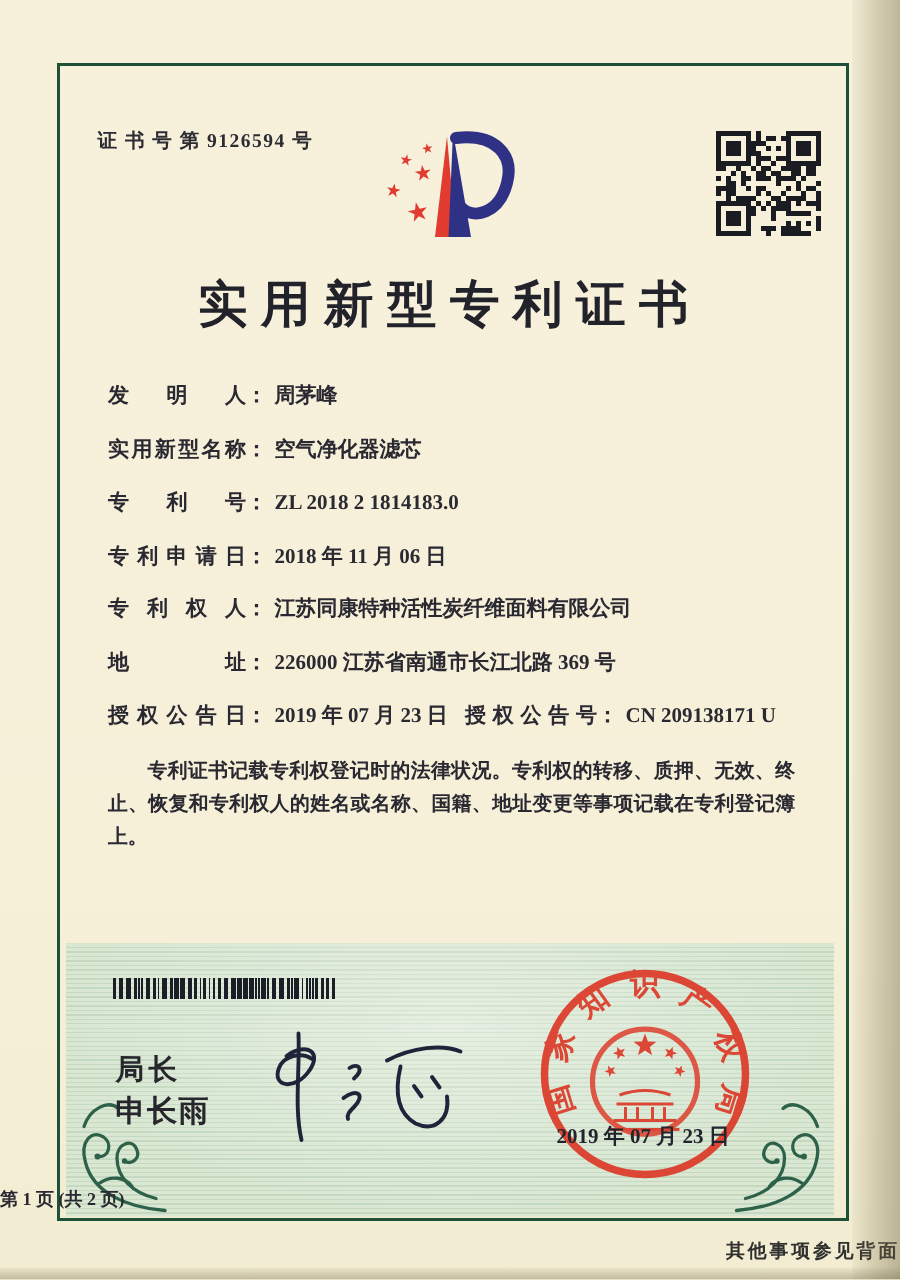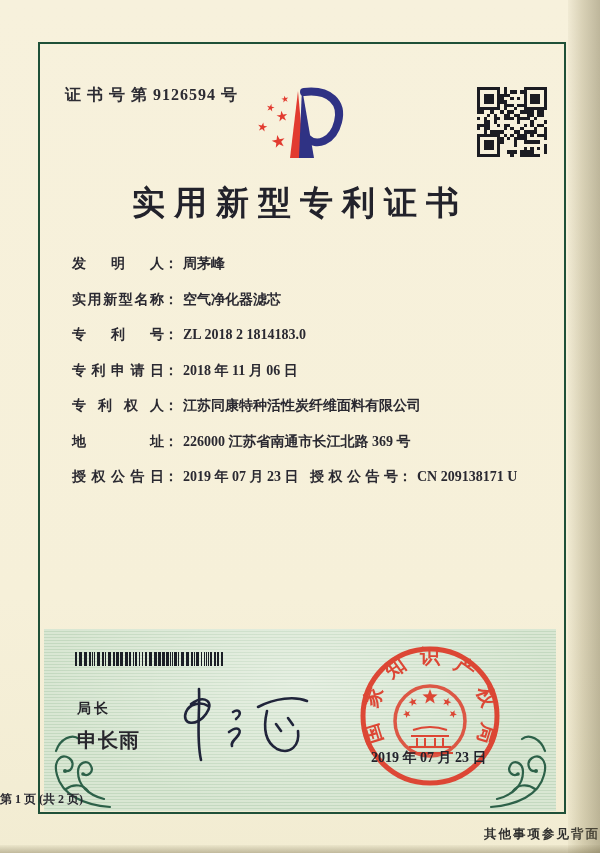--- a/index.html
+++ b/index.html
@@ -19,33 +19,33 @@
     border:2px solid #1f5038;}
   .frame-inner{position:absolute;inset:3px;border:1px solid #37705а;}
   .frame-inner{border-color:#37705a;}
   
   .band{position:absolute;left:44px;top:629px;width:512px;height:182px;
     background:
       radial-gradient(ellipse at 50% 30%,rgba(255,255,255,0.35),rgba(255,255,255,0) 70%),
       repeating-linear-gradient(180deg,#d9e7d3 0px,#d9e7d3 2px,#c4d9c0 2px,#c4d9c0 3px);}
   .ornament{position:absolute;}
   .txt{position:absolute;color:#27262c;white-space:nowrap;}
-  .cert-no{left:65px;top:85px;font-size:16px;letter-spacing:1px;font-weight:bold;color:#2d2c33;}
+  .cert-no{left:65px;top:85px;font-size:13px;letter-spacing:1px;font-weight:bold;color:#2d2c33;}
   .title{left:0;right:0;top:181px;text-align:center;font-size:33px;font-weight:bold;
     letter-spacing:9px;color:#22222b;}
   .fields{position:absolute;left:72px;top:255px;width:456px;font-size:14px;color:#2a2931;}
   .frow{position:relative;height:20px;margin-bottom:15.5px;font-weight:bold;white-space:nowrap;}
   .flabel{display:inline-block;width:92px;text-align:justify;text-align-last:justify;vertical-align:top;}
   .fval{margin-left:5px;font-weight:bold;}
   .pair2{position:absolute;left:238px;top:0;}
   .pair2 .flabel{width:88px;}
   .paras{position:absolute;left:72px;right:70px;top:503px;font-size:13.2px;line-height:22px;
     color:#2a2931;text-align:justify;font-weight:bold;}
   .paras p{margin:0 0 3px 0;text-indent:2em;}
-  .sig-title{left:77px;top:700px;font-size:14px;letter-spacing:3px;font-weight:bold;}
+  .sig-title{left:77px;top:700px;font-size:19px;letter-spacing:3px;font-weight:bold;}
   .sig-name{left:77px;top:727px;font-size:20px;letter-spacing:1px;font-weight:bold;}
   .seal-date{left:371px;top:749px;font-size:14px;font-weight:bold;color:#23242d;z-index:6;}
   .page-num{left:0;right:0;top:791px;text-align:left;font-size:12px;color:#2a2931;font-weight:bold;}
   .footer-note{left:0;right:0;top:826px;text-align:right;font-size:12.5px;letter-spacing:2px;
     color:#30302f;font-weight:bold;}
   .logo-star{position:absolute;color:#e23b30;line-height:1;z-index:3;}
   svg{position:absolute;overflow:visible;}
   .seal-svg{opacity:0.92;z-index:5;}
 </style>
 </head>
@@ -353,20 +353,21 @@
     </div>
     <div class="frow">
       <span class="flabel">授权公告日</span><span>：</span><span class="fval">2019 年 07 月 23 日</span>
       <span class="pair2">
         <span class="flabel">授权公告号</span><span>：</span><span class="fval">CN 209138171 U</span>
       </span>
     </div>
   </div>
 
   <div class="paras">
+    <p>专利证书记载专利权登记时的法律状况。专利权的转移、质押、无效、终止、恢复和专利权人的姓名或名称、国籍、地址变更等事项记载在专利登记簿上。</p>
   </div>
 
   <svg id="barcode-svg" style="left:75px;top:652px;" width="150" height="14" viewBox="0 0 150 14" shape-rendering="crispEdges">
       <rect x="0" y="0" width="2" height="14" fill="#1b1e26"></rect>
       <rect x="4" y="0" width="3" height="14" fill="#1b1e26"></rect>
       <rect x="9" y="0" width="3" height="14" fill="#1b1e26"></rect>
       <rect x="14" y="0" width="2" height="14" fill="#1b1e26"></rect>
       <rect x="17" y="0" width="1" height="14" fill="#1b1e26"></rect>
       <rect x="19" y="0" width="1" height="14" fill="#1b1e26"></rect>
       <rect x="22" y="0" width="3" height="14" fill="#1b1e26"></rect>

